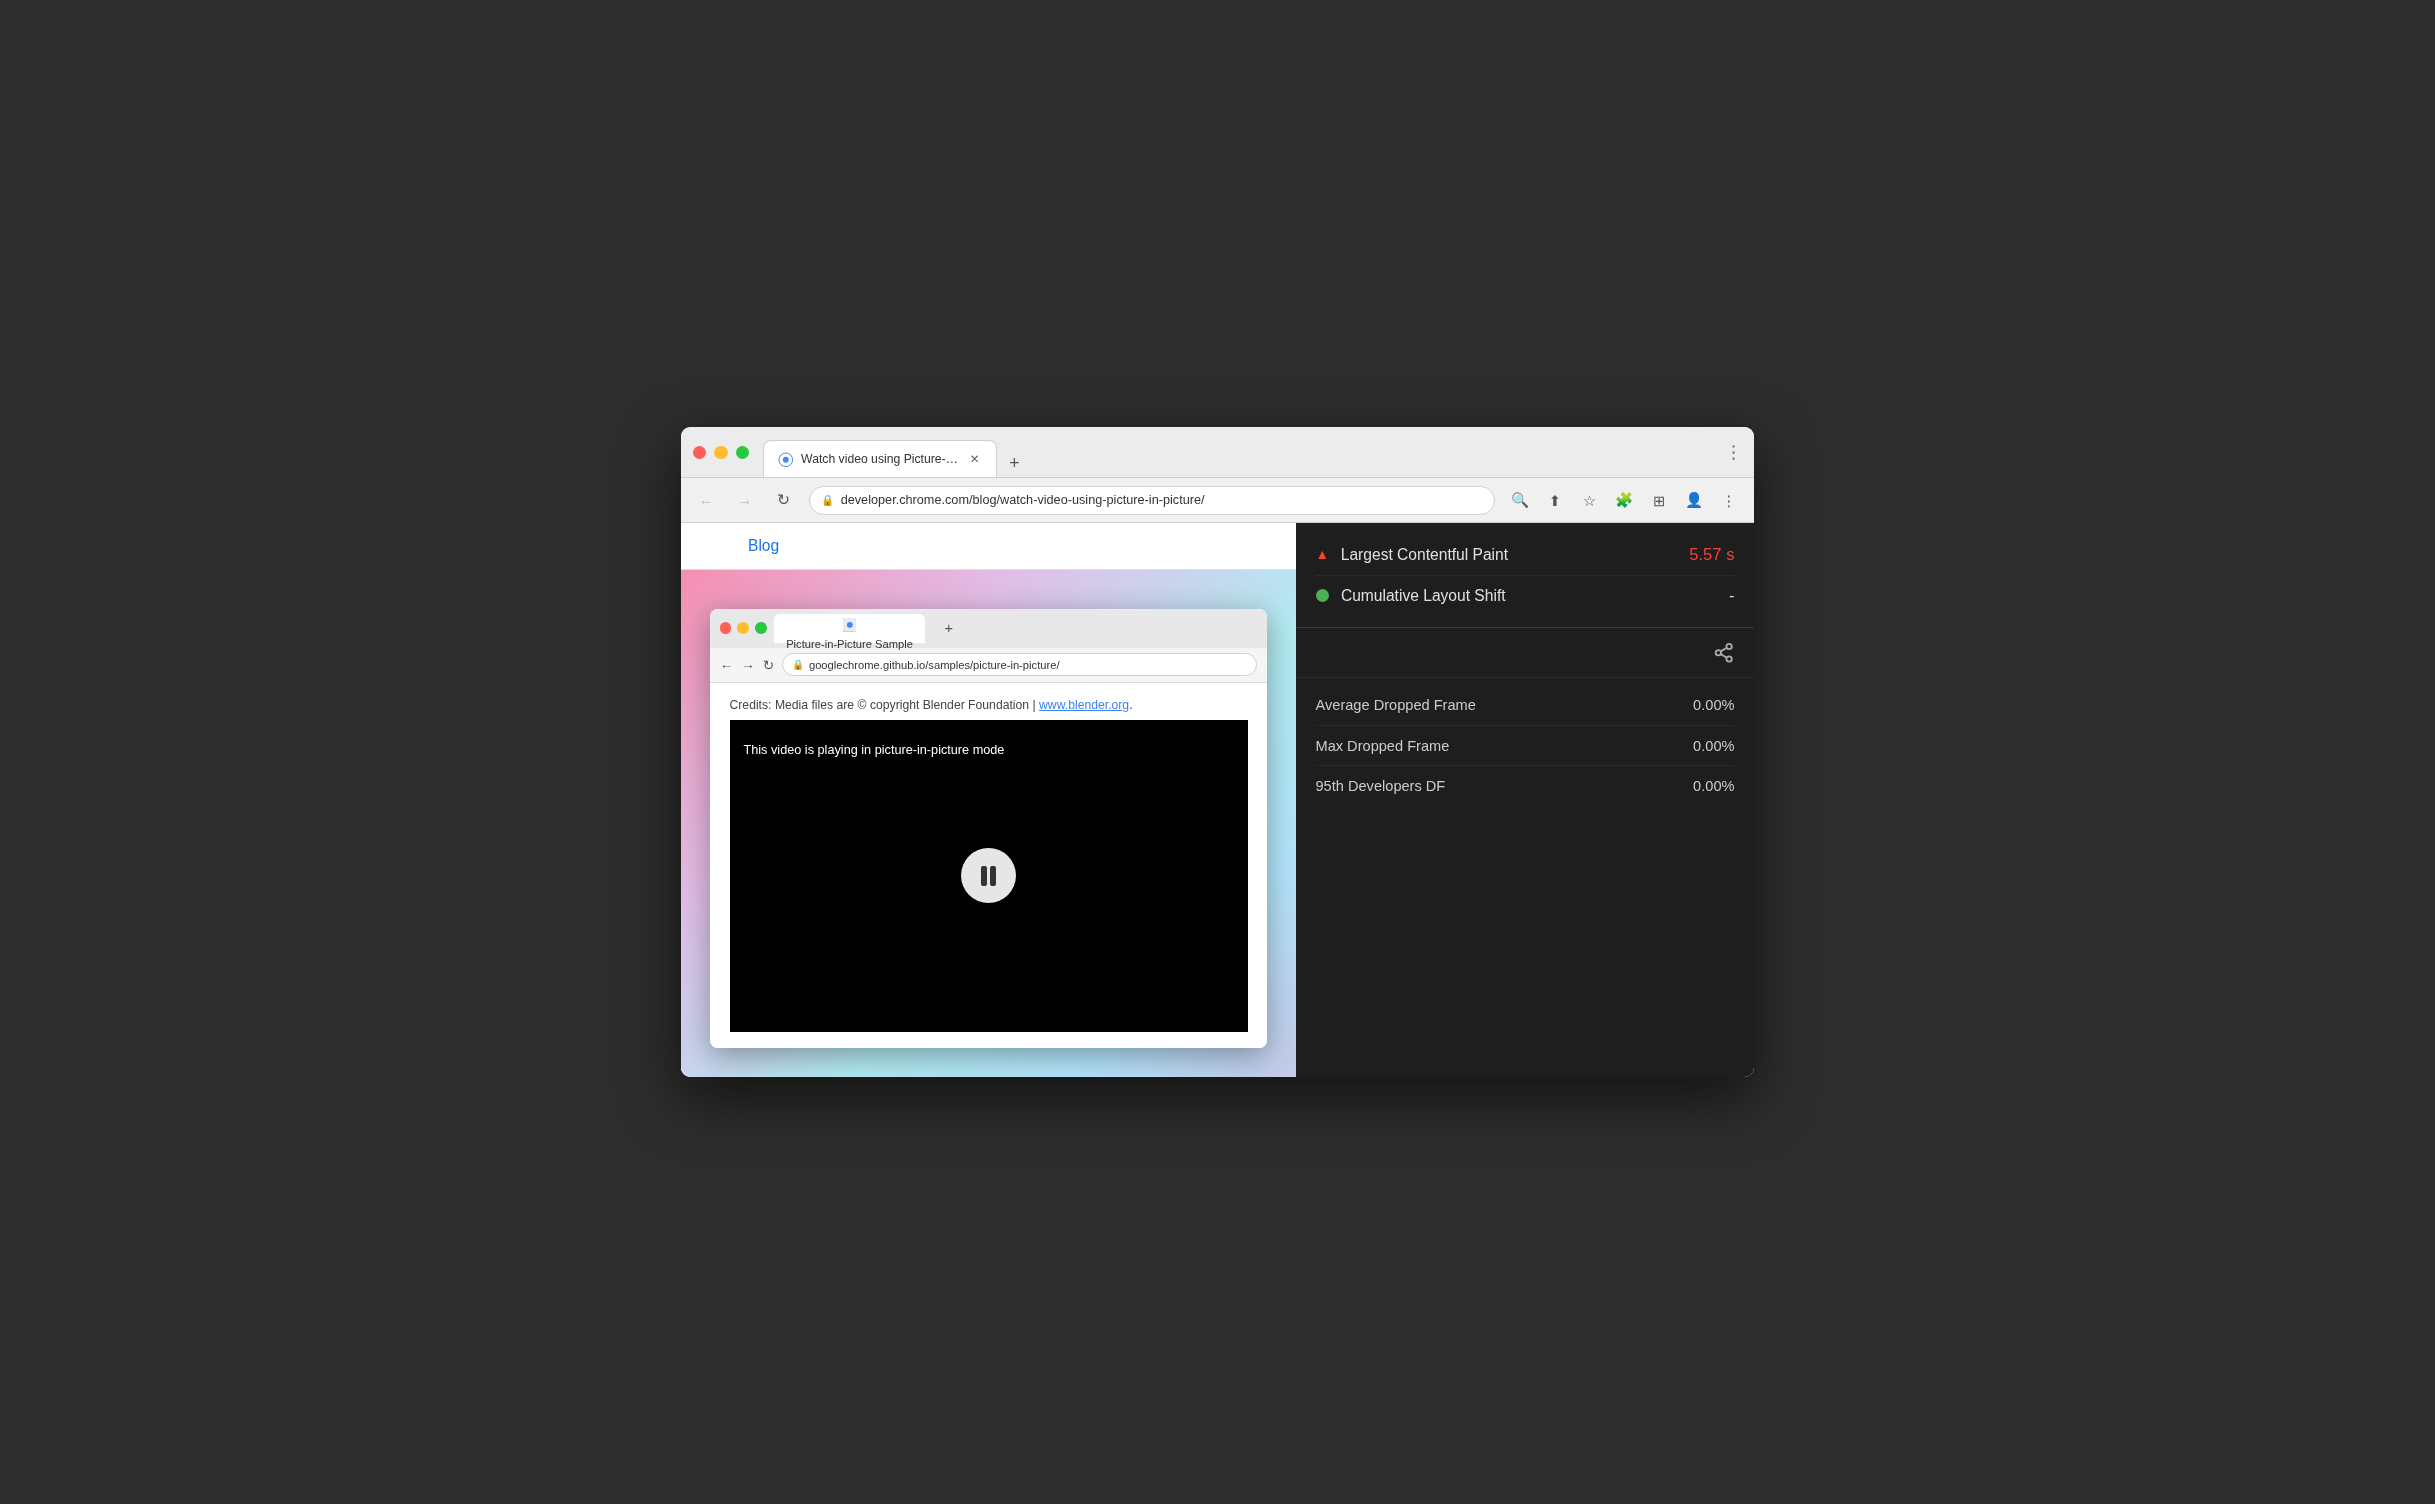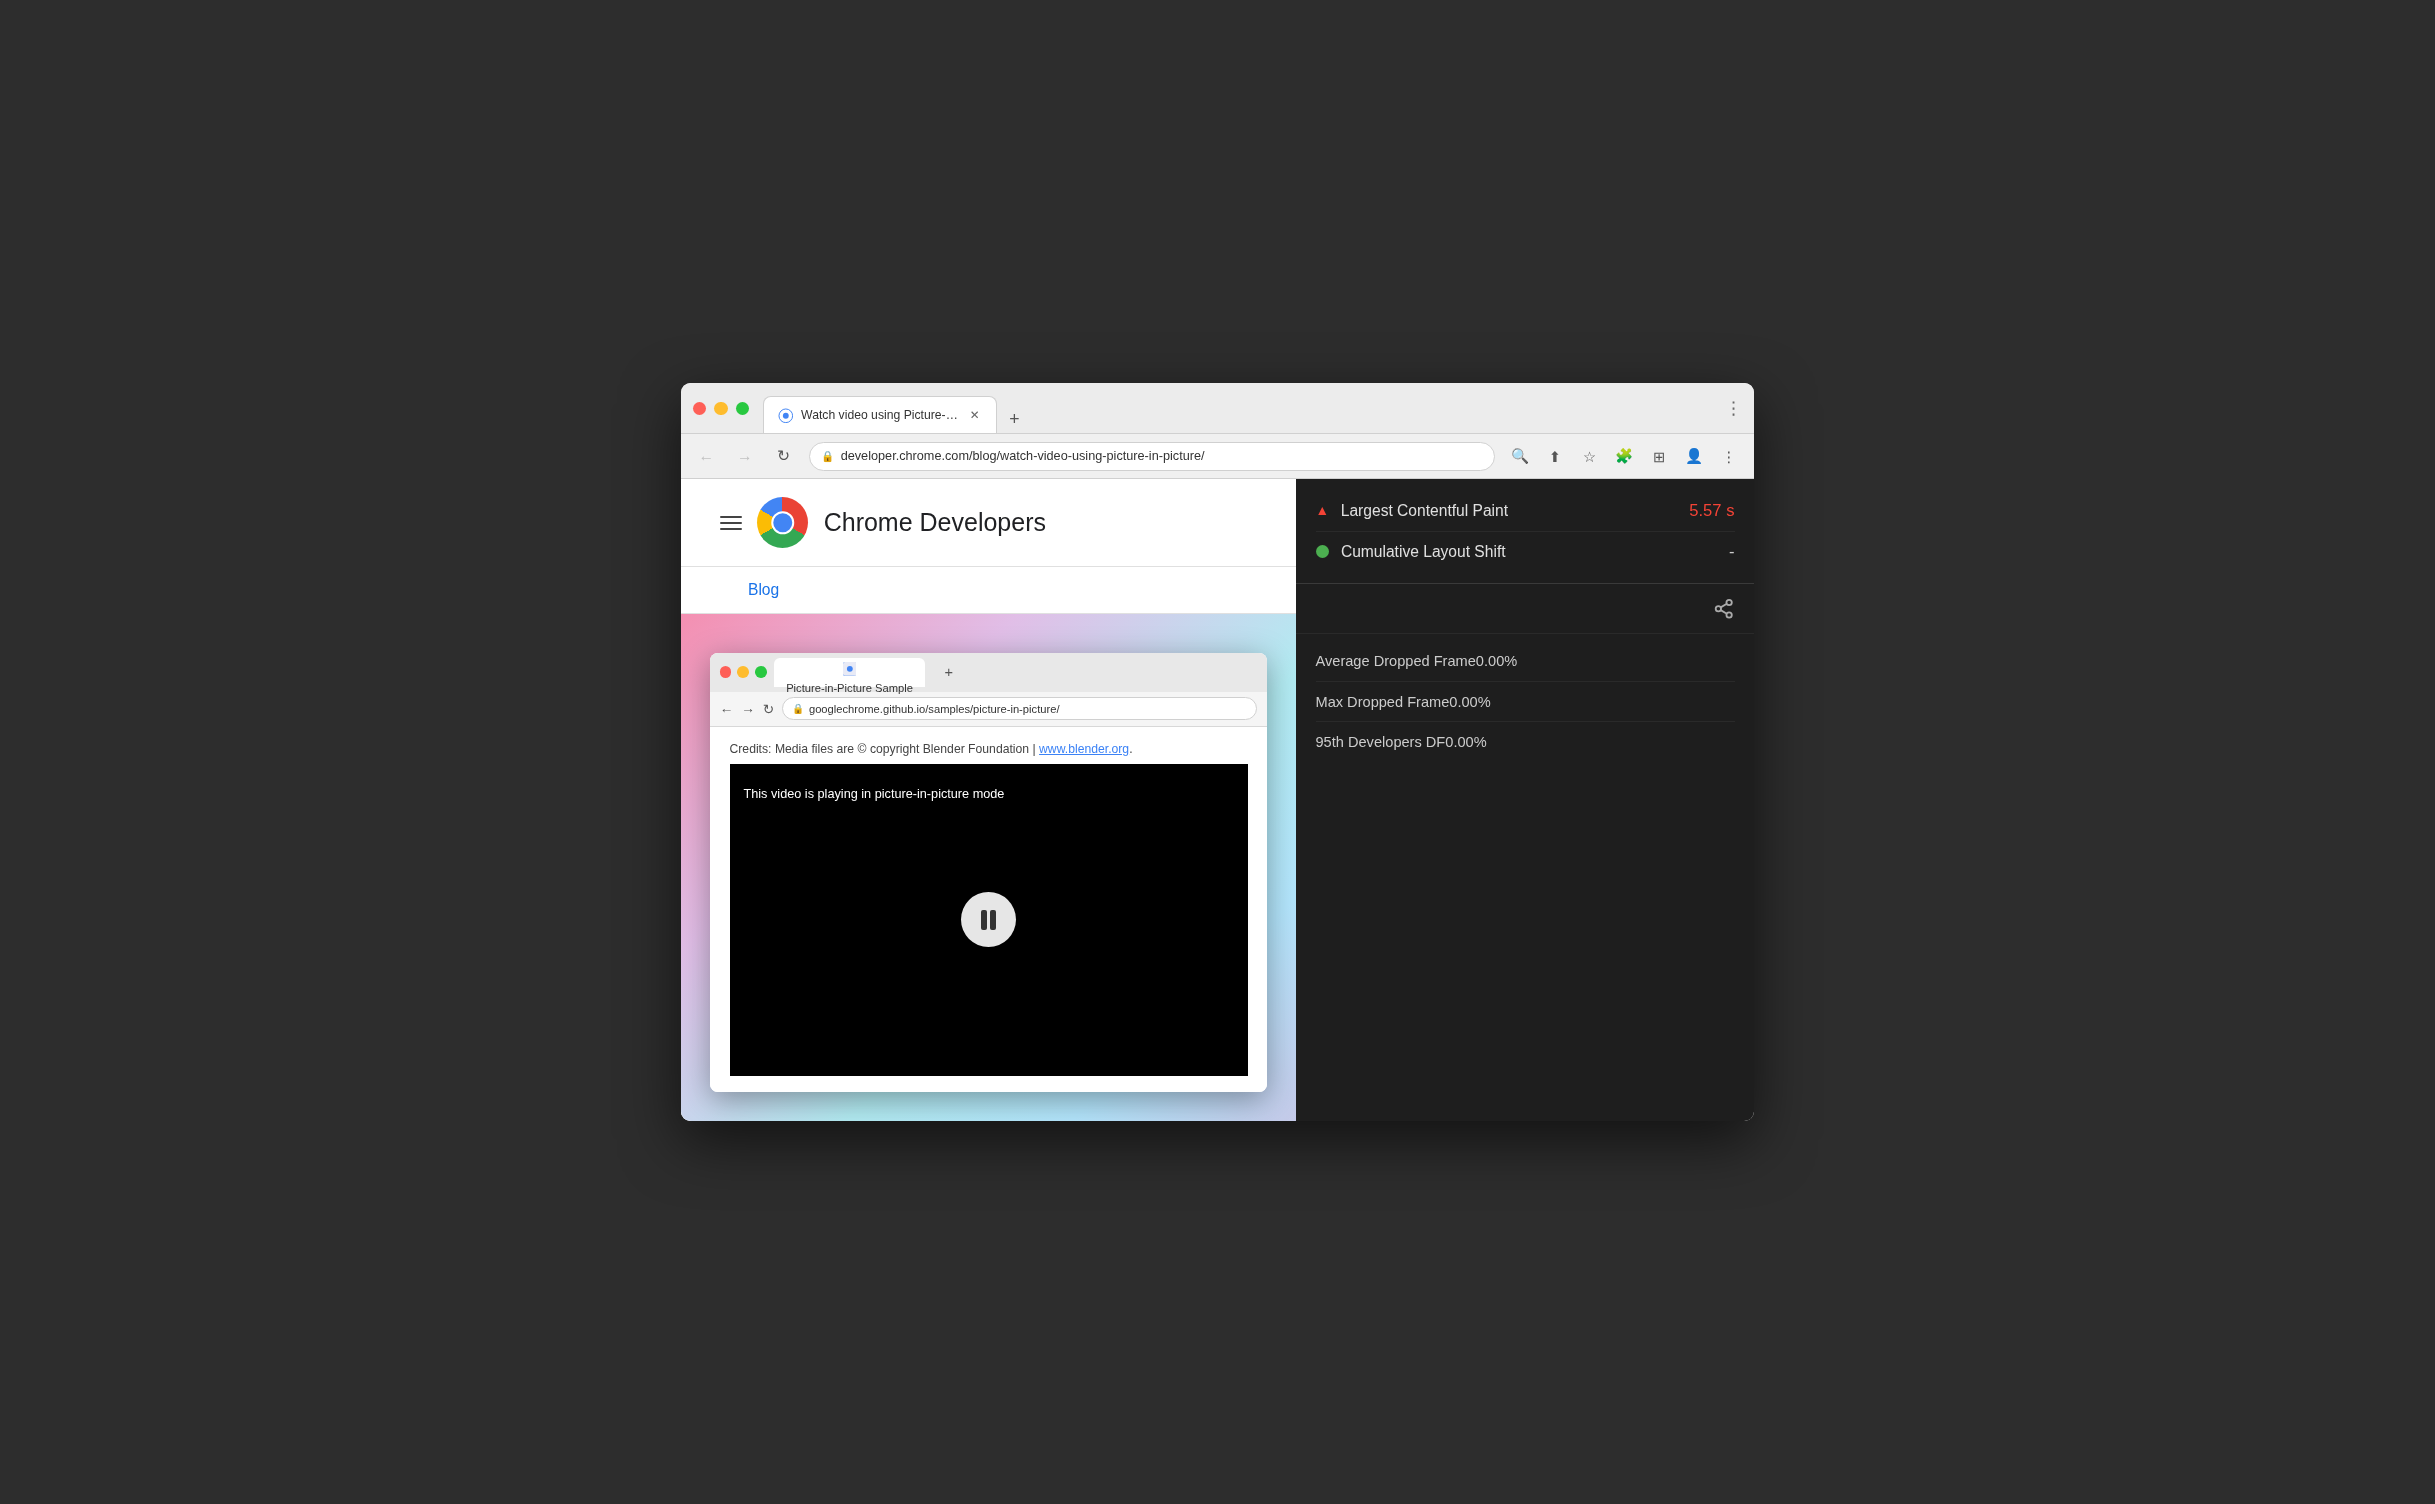--- a/index.html
+++ b/index.html
@@ -434,20 +434,21 @@
       border-bottom: 1px solid #2a2a2a;
     }
 
     .perf-bottom {
       padding: 7.8px 19.5px;
     }
 
     .perf-stat-row {
       display: flex;
       align-items: center;
+      justify-content: space-between;
       padding: 11.7px 0;
       border-bottom: 1px solid #2a2a2a;
       font-size: 14.6px;
     }
     .perf-stat-row:last-child { border-bottom: none; }
 
     .perf-stat-name { color: #ccc; }
     .perf-stat-value { color: #ccc; }
   </style>
 </head>
@@ -493,29 +494,20 @@
       <div class="addr-action">⊞</div>
       <div class="addr-action">👤</div>
       <div class="addr-action">⋮</div>
     </div>
   </div>
 
   <div class="page-area">
 
     <div class="site-content">
 
-      <div class="site-header">
-        <div class="hamburger">
-          <span></span>
-            <span></span>
-            <span></span>
-        </div>
-        <div class="chrome-logo"></div>
-        <span class="site-name">Chrome Developers</span>
-      </div>
 
       <div class="blog-link-area">
         <a class="blog-link" href="#">Blog</a>
       </div>
 
       <div class="hero-area">
         <div class="inner-browser">
 
           <div class="inner-title-bar">
             <div class="inner-traffic-lights">

